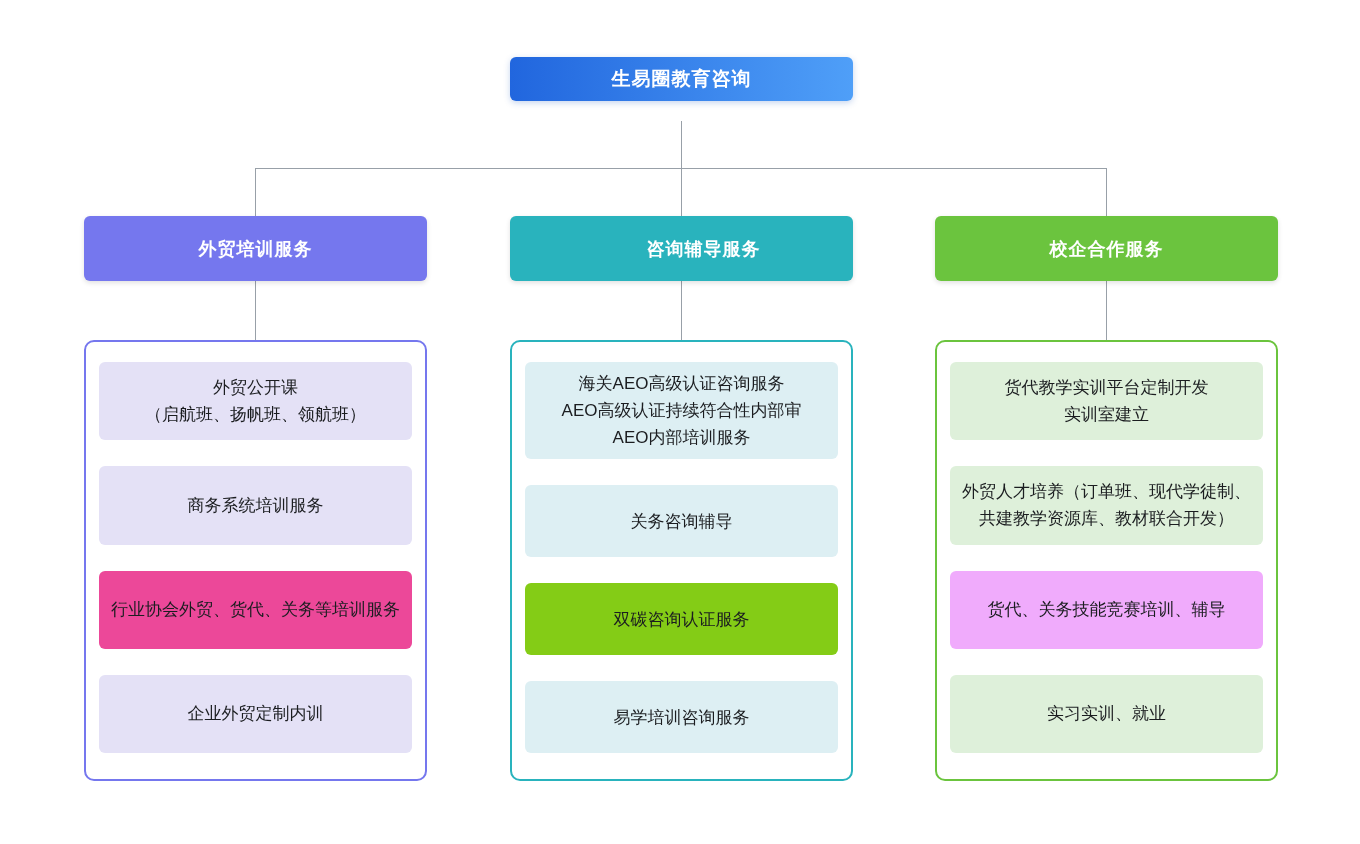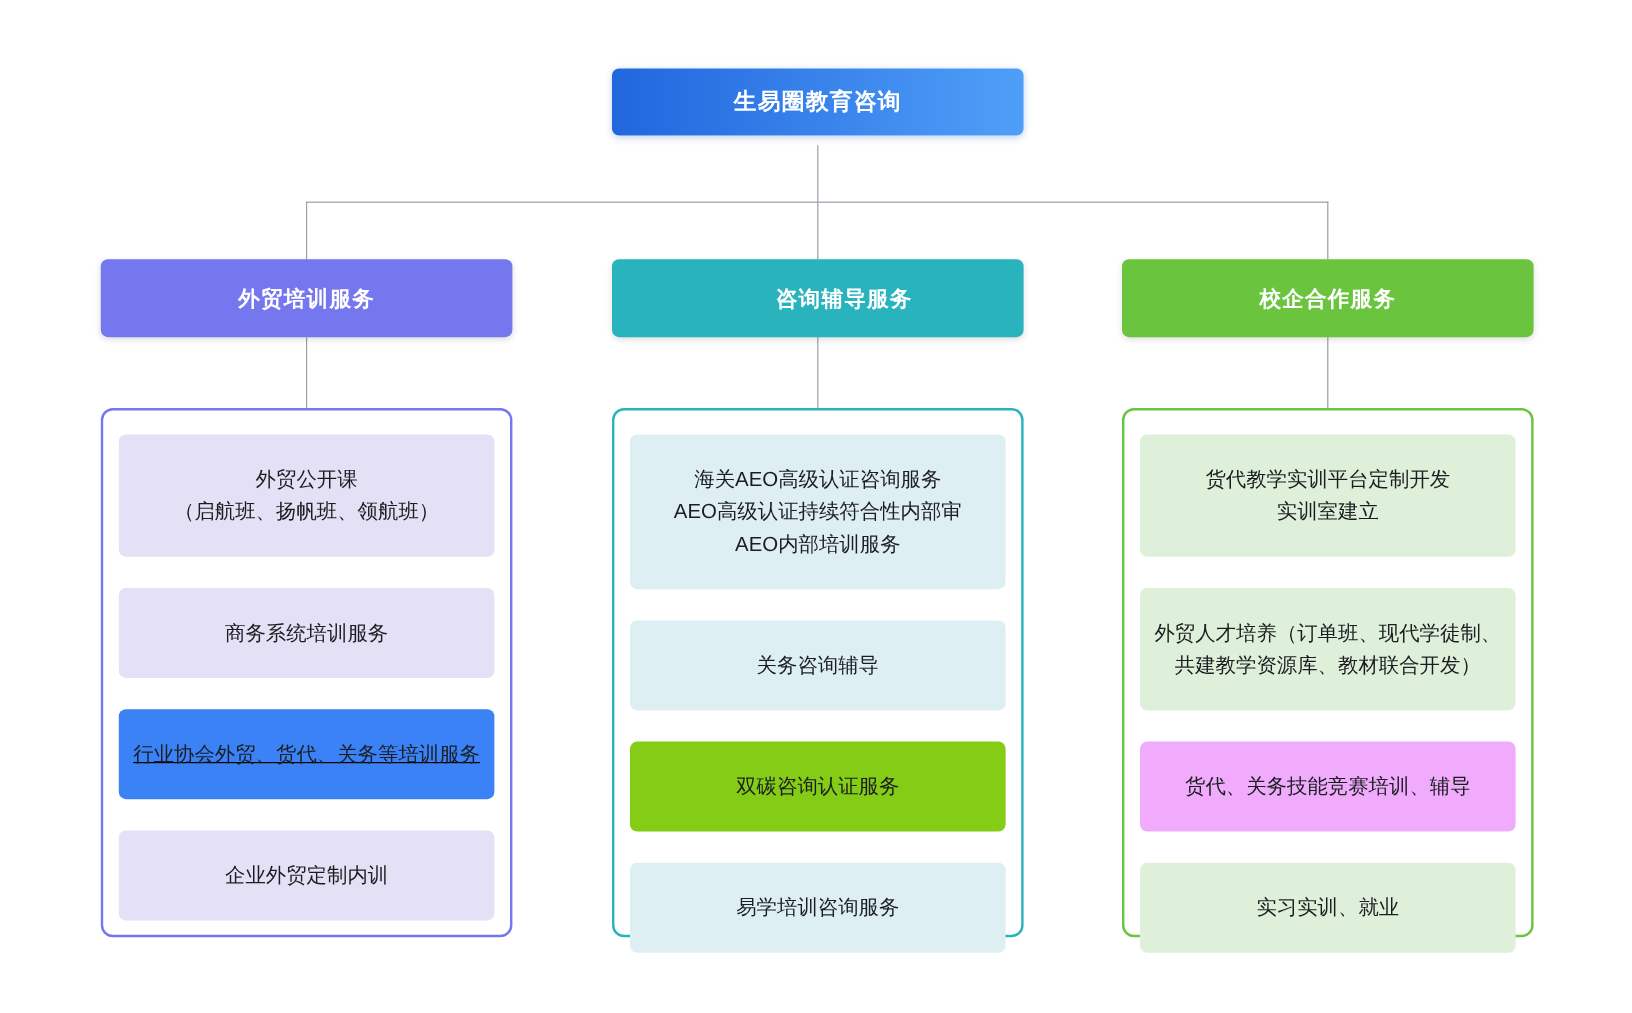--- a/index.html
+++ b/index.html
@@ -8,21 +8,21 @@
 
   .canvas { position: relative; width: 1360px; height: 844px; background: #ffffff; }
 
   
   .conn { position: absolute; background: #98a0a8; }
   .conn.v { width: 1px; }
   .conn.h { height: 1px; }
 
   
   .root-node {
-    position: absolute; left: 510px; top: 57px; width: 343px; height: 56px;
+    position: absolute; left: 510px; top: 57px; width: 343px; height: 44px;
     border-radius: 6px;
     display: flex; align-items: center; justify-content: center;
     box-shadow: 0 2px 6px rgba(30, 90, 190, 0.25);
   }
   .root-node span {
     color: #ffffff; font-size: 19px; font-weight: 700; letter-spacing: 1px;
   }
 
   
   .branch { position: absolute; top: 216px; width: 343px; }
@@ -46,21 +46,21 @@
     border: 2px solid #888;
     border-radius: 10px;
     padding: 20px 13px 26px 13px;
     display: flex; flex-direction: column; gap: 26px;
   }
 
   .item {
     flex: 1 1 0;
     border-radius: 6px;
     display: flex; align-items: center; justify-content: center;
-    padding: 24px 12px;
+    padding: 8px 12px;
   }
   .item span {
     color: #1b1d20; font-size: 17px; line-height: 27px; text-align: center;
     white-space: pre-line;
   }
 </style>
 </head>
 <body>
 
 <div class="canvas">
@@ -83,21 +83,21 @@
       <span>外贸培训服务</span>
     </div>
     <div class="branch-body" style="border-color: rgb(117, 119, 238);">
       <div class="item" style="background: rgb(228, 225, 246);">
           <span>外贸公开课
 （启航班、扬帆班、领航班）</span>
         </div>
       <div class="item" style="background: rgb(228, 225, 246);">
           <span>商务系统培训服务</span>
         </div>
-      <div class="item" style="background: #3b82f6; text-decoration: underline;">
+      <div class="item" style="background: #ec4899;">
           <span>行业协会外贸、货代、关务等培训服务</span>
         </div>
       <div class="item" style="background: rgb(228, 225, 246);">
           <span>企业外贸定制内训</span>
         </div>
     </div>
   </div>
 
   <div class="branch b1">
     <div class="branch-header" style="background: rgb(41, 179, 189); padding-left: 44px;">

